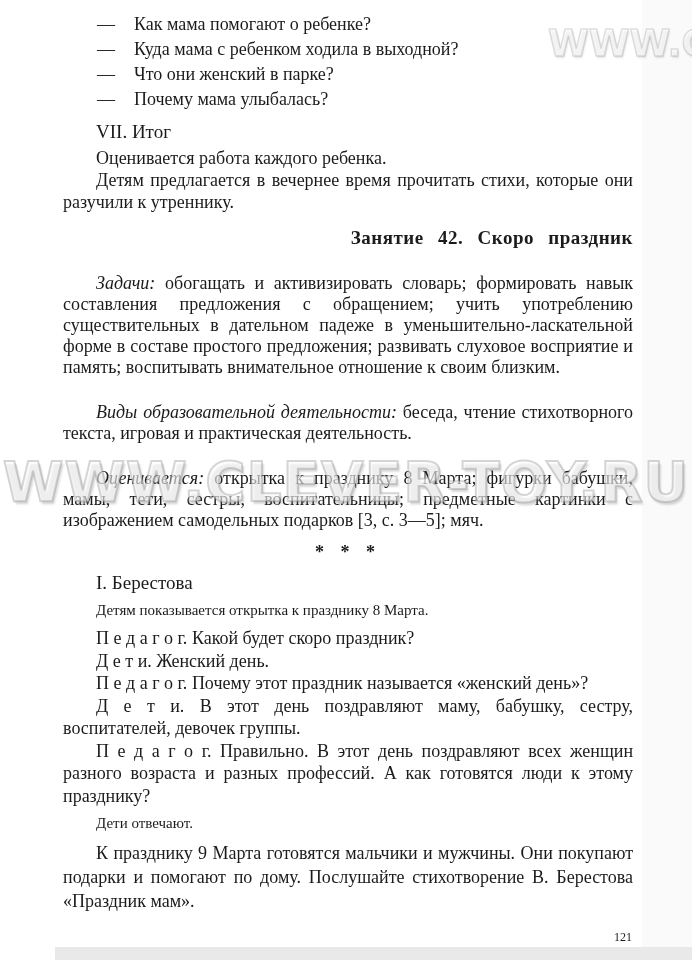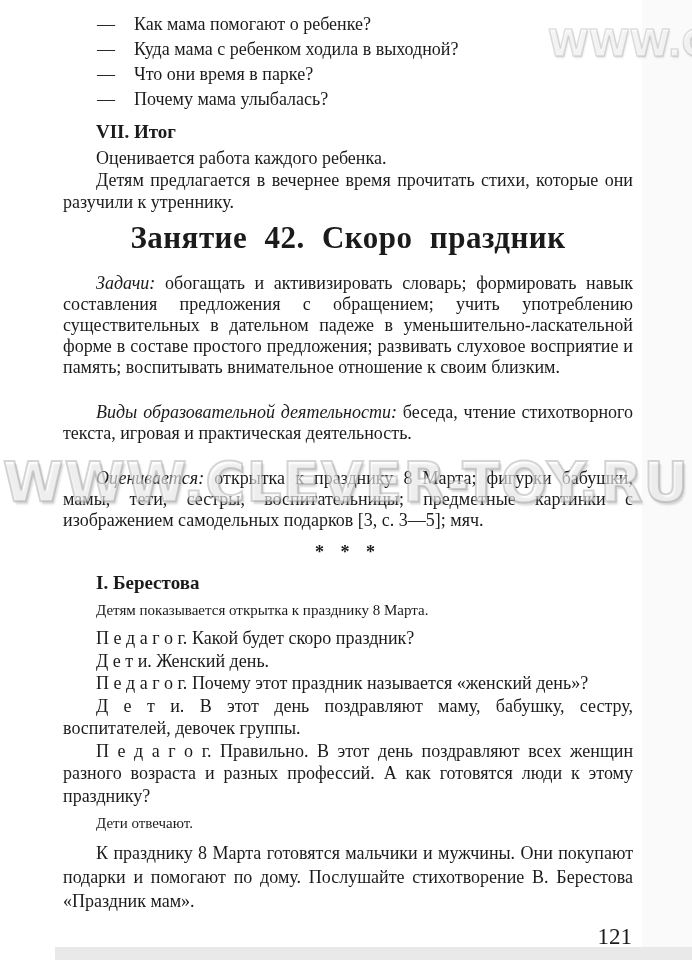--- a/index.html
+++ b/index.html
@@ -70,28 +70,28 @@
     text-align: justify;
   }
   .questions { line-height: 25px; margin-bottom: 2px; }
   .q { display: flex; padding-left: 34px; text-align: left; }
   .q .dash { width: 37px; flex: 0 0 37px; }
   h3 {
     font-size: 19px;
     margin: 9px 0 4px 0;
     padding-left: 33px;
     text-align: left;
-    font-weight: bold;
+    font-weight: normal;
   }
   p { margin: 0; }
   .ind { text-indent: 33px; }
   h1.title {
-    font-size: 31px;
+    font-size: 19px;
     font-weight: bold;
-    text-align: center;
+    text-align: right;
     word-spacing: 9px;
     margin: 14px 0 13px 0;
     letter-spacing: 0.5px;
   }
   .meta { line-height: 21px; margin-top: 24px; }
   .lead { font-style: italic; }
   .sep {
     text-align: center;
     font-weight: bold;
     letter-spacing: 6px;
@@ -102,21 +102,21 @@
     font-size: 15px;
     line-height: 19px;
     margin: 7px 0;
     text-indent: 33px;
     text-align: left;
   }
   .dialog { line-height: 22.5px; }
   .closing { line-height: 24px; margin-top: 8px; }
   .pagenum {
     text-align: right;
-    font-size: 23px;
+    font-size: 12px;
     margin-top: 13px;
     padding-right: 1px;
   }
 </style>
 </head>
 <body>
 
 <div class="page">
 
   <div class="edge-right"></div>
@@ -131,21 +131,21 @@
       <div class="q">
         <span class="dash">—</span>
         <span>Как мама помогают о ребенке?</span>
       </div>
       <div class="q">
         <span class="dash">—</span>
         <span>Куда мама с ребенком ходила в выходной?</span>
       </div>
       <div class="q">
         <span class="dash">—</span>
-        <span>Что они время в парке?</span>
+        <span>Что они женский в парке?</span>
       </div>
       <div class="q">
         <span class="dash">—</span>
         <span>Почему мама улыбалась?</span>
       </div>
     </div>
 
     <h3>VII. Итог</h3>
     <p class="ind">Оценивается работа каждого ребенка.</p>
     <p class="ind">Детям предлагается в вечернее время прочитать стихи, которые они разучили к утреннику.</p>
@@ -167,18 +167,18 @@
     <p class="ind dialog"><span>П е д а г о г.</span> <span>Какой будет скоро праздник?</span></p>
     <p class="ind dialog"><span>Д е т и.</span> <span>Женский день.</span></p>
 
 
     <p class="ind dialog"><span>П е д а г о г.</span> <span>Почему этот праздник называется «женский день»?</span></p>
     <p class="ind dialog"><span>Д е т и.</span> <span>В этот день поздравляют маму, бабушку, сестру, воспитателей, девочек группы.</span></p>
     <p class="ind dialog"><span>П е д а г о г.</span> <span>Правильно. В этот день поздравляют всех женщин разного возраста и разных профессий. А как готовятся люди к этому празднику?</span></p>
 
     <p class="note">Дети отвечают.</p>
 
-    <p class="ind closing">К празднику 8 Марта готовятся мальчики и мужчины. Они покупают подарки и помогают по дому. Послушайте стихотворение В. Берестова «Праздник мам».</p>
+    <p class="ind closing">К празднику 9 Марта готовятся мальчики и мужчины. Они покупают подарки и помогают по дому. Послушайте стихотворение В. Берестова «Праздник мам».</p>
 
     <div class="pagenum">121</div>
 
   </div>
 </div>
 
 </body></html>

